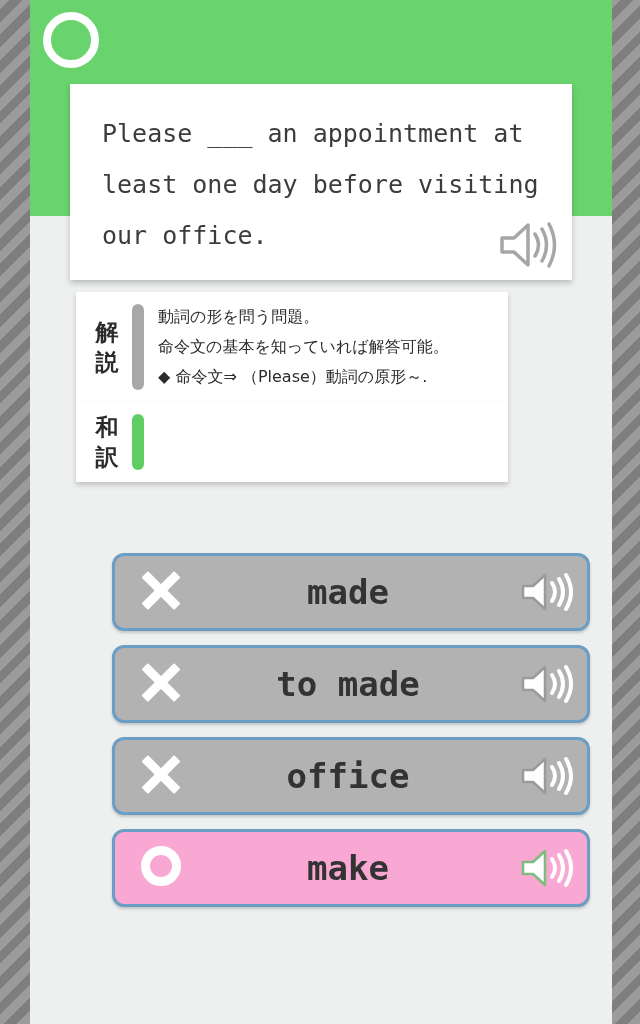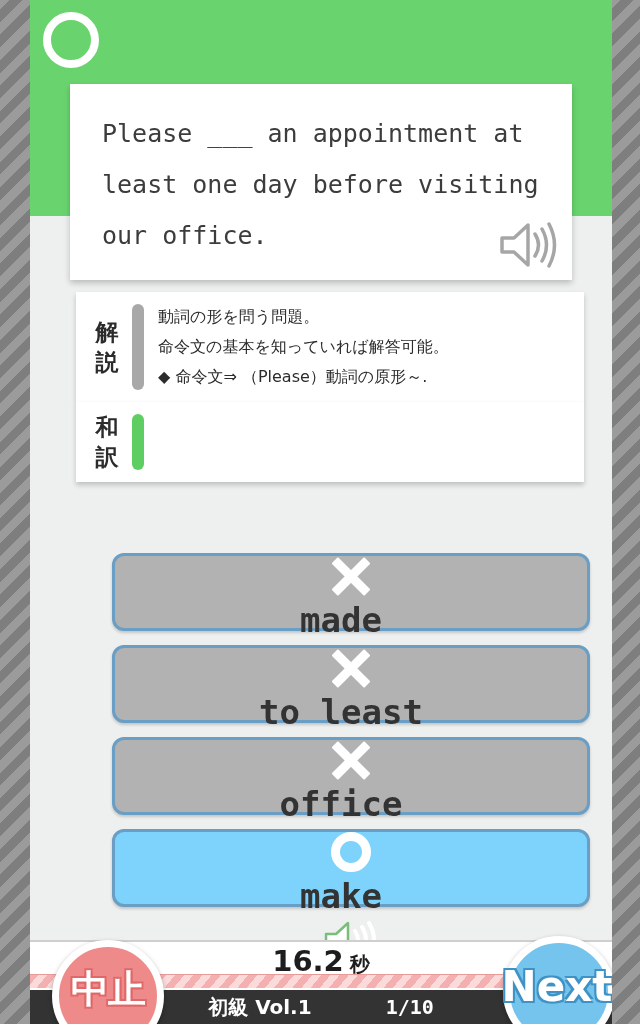--- a/index.html
+++ b/index.html
@@ -100,21 +100,21 @@
     bottom: 8px;
     width: 64px;
     height: 54px;
   }
 
   
   .panels {
     position: absolute;
     left: 46px;
     top: 292px;
-    width: 508px;
+    width: 432px;
     z-index: 2;
   }
 
   .panel {
     background: #ffffff;
     box-shadow: 0 3px 5px rgba(0,0,0,0.20);
     display: flex;
     align-items: center;
     padding: 10px 12px 10px 14px;
   }
@@ -164,27 +164,26 @@
   }
 
   .choice {
     position: relative;
     height: 78px;
     border: 3px solid #6a9ec4;
     border-radius: 12px;
     display: flex;
     align-items: center;
     box-shadow: 0 2px 3px rgba(0,0,0,0.18);
-    flex-direction: column;
   }
 
   .choice + .choice { margin-top: 14px; }
 
   .choice.wrong   { background: #b2b2b2; }
-  .choice.correct { background: #7dd3fc; }
+  .choice.correct { background: #f9a8d4; }
 
   .choice-mark {
     flex: 0 0 auto;
     width: 92px;
     text-align: center;
     color: #ffffff;
   }
 
   .mark-x, .mark-o {
     display: inline-block;
@@ -418,21 +417,21 @@
           <path d="M5 17 L15 17 L27 6 L27 40 L15 29 L5 29 Z" fill="#ffffff" stroke="#9a9a9a" stroke-width="2.5" stroke-linejoin="round"></path>
           <path d="M34 14 Q40 23 34 32" fill="none" stroke="#ffffff" stroke-width="4" stroke-linecap="round"></path>
           <path d="M41 10 Q49 23 41 36" fill="none" stroke="#ffffff" stroke-width="4" stroke-linecap="round"></path>
           <path d="M48 6 Q58 23 48 40" fill="none" stroke="#ffffff" stroke-width="4" stroke-linecap="round"></path>
         </svg>
       </div>
     </div>
 
     <div class="choice wrong">
       <div class="choice-mark"><span class="mark-x"></span></div>
-      <div class="choice-label">to least</div>
+      <div class="choice-label">to made</div>
       <div class="choice-speaker">
         <svg viewBox="0 0 60 46" width="60" height="46">
           <path d="M5 17 L15 17 L27 6 L27 40 L15 29 L5 29 Z" fill="#ffffff" stroke="#9a9a9a" stroke-width="2.5" stroke-linejoin="round"></path>
           <path d="M34 14 Q40 23 34 32" fill="none" stroke="#ffffff" stroke-width="4" stroke-linecap="round"></path>
           <path d="M41 10 Q49 23 41 36" fill="none" stroke="#ffffff" stroke-width="4" stroke-linecap="round"></path>
           <path d="M48 6 Q58 23 48 40" fill="none" stroke="#ffffff" stroke-width="4" stroke-linecap="round"></path>
         </svg>
       </div>
     </div>
 
@@ -457,37 +456,14 @@
           <path d="M5 17 L15 17 L27 6 L27 40 L15 29 L5 29 Z" fill="#ffffff" stroke="#7bbd7b" stroke-width="2.5" stroke-linejoin="round"></path>
           <path d="M34 14 Q40 23 34 32" fill="none" stroke="#ffffff" stroke-width="4" stroke-linecap="round"></path>
           <path d="M41 10 Q49 23 41 36" fill="none" stroke="#ffffff" stroke-width="4" stroke-linecap="round"></path>
           <path d="M48 6 Q58 23 48 40" fill="none" stroke="#ffffff" stroke-width="4" stroke-linecap="round"></path>
         </svg>
       </div>
     </div>
 
   </div>
 
-  <div class="bottom">
-
-    <div class="timer-strip">
-      <div class="timer-text">
-        <span>16.2</span><span class="timer-unit">秒</span>
-      </div>
-      <div class="progress-bar"></div>
-    </div>
-
-    <div class="status-bar">
-      <span class="status-text jp">初級 Vol.1</span>
-      <span class="status-text">1/10</span>
-    </div>
-
-    <div class="circle-btn btn-stop">
-      <span class="btn-stop-label">中止</span>
-    </div>
-
-    <div class="circle-btn btn-next">
-      <span class="btn-next-label">Next</span>
-    </div>
-
-  </div>
 
 </div>
 
 </body></html>

